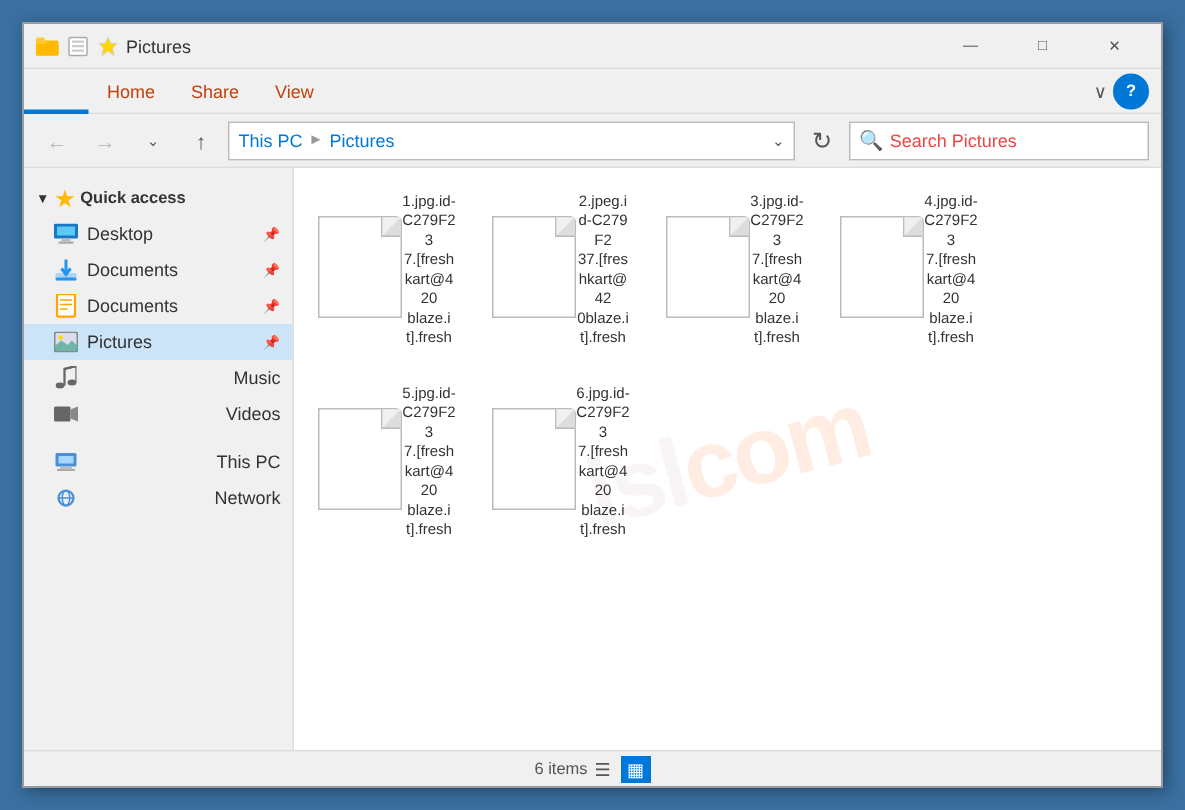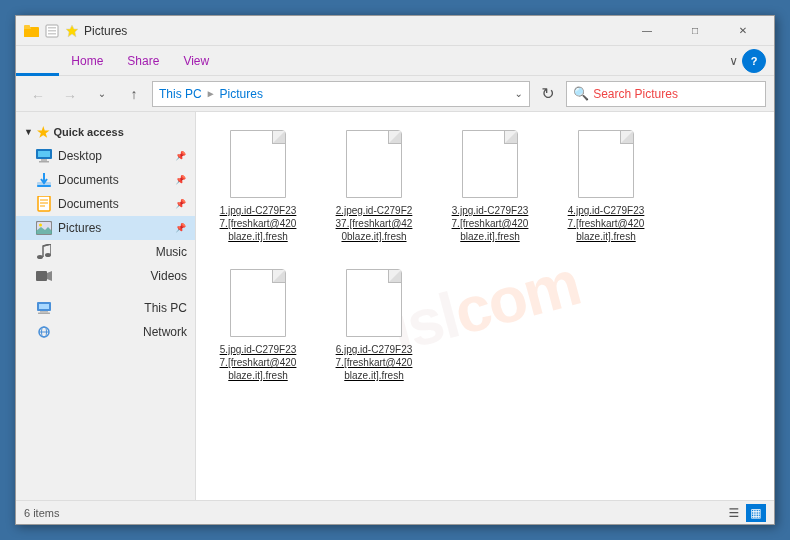--- a/index.html
+++ b/index.html
@@ -69,21 +69,21 @@
       height: 30px;
       background: #f0f0f0;
       display: flex;
       align-items: center;
       border-bottom: 1px solid #ddd;
     }
     .menu-item {
       padding: 4px 12px;
       font-size: 12px;
       cursor: pointer;
-      color: #a21caf;
+      color: #c2410c;
     }
     .menu-item.active {
       background: #0078d7;
       color: white;
       margin-top: 47px;
     }
     .menu-spacer { flex: 1; }
     .menu-right {
       display: flex;
       align-items: center;
@@ -228,26 +228,25 @@
     .files-grid {
       display: flex;
       flex-wrap: wrap;
       gap: 16px;
       position: relative;
       z-index: 1;
     }
     .file-item {
       width: 100px;
       display: flex;
-      flex-direction: column;
+      flex-direction: row;
       align-items: center;
       cursor: pointer;
       padding: 4px;
       border-radius: 2px;
-      text-decoration: underline;
     }
     .file-icon {
       width: 64px;
       height: 72px;
       display: flex;
       align-items: center;
       justify-content: center;
       margin-bottom: 4px;
     }
     .file-page {
@@ -287,21 +286,21 @@
       word-break: break-all;
       line-height: 1.3;
     }
     
     .status-bar {
       height: 24px;
       background: #f0f0f0;
       border-top: 1px solid #ddd;
       display: flex;
       align-items: center;
-      justify-content: space-between;
+      justify-content: center;
       padding: 0 8px;
       font-size: 11px;
       color: #555;
     }
     .status-right {
       display: flex;
       gap: 2px;
     }
     .view-btn {
       width: 20px;

